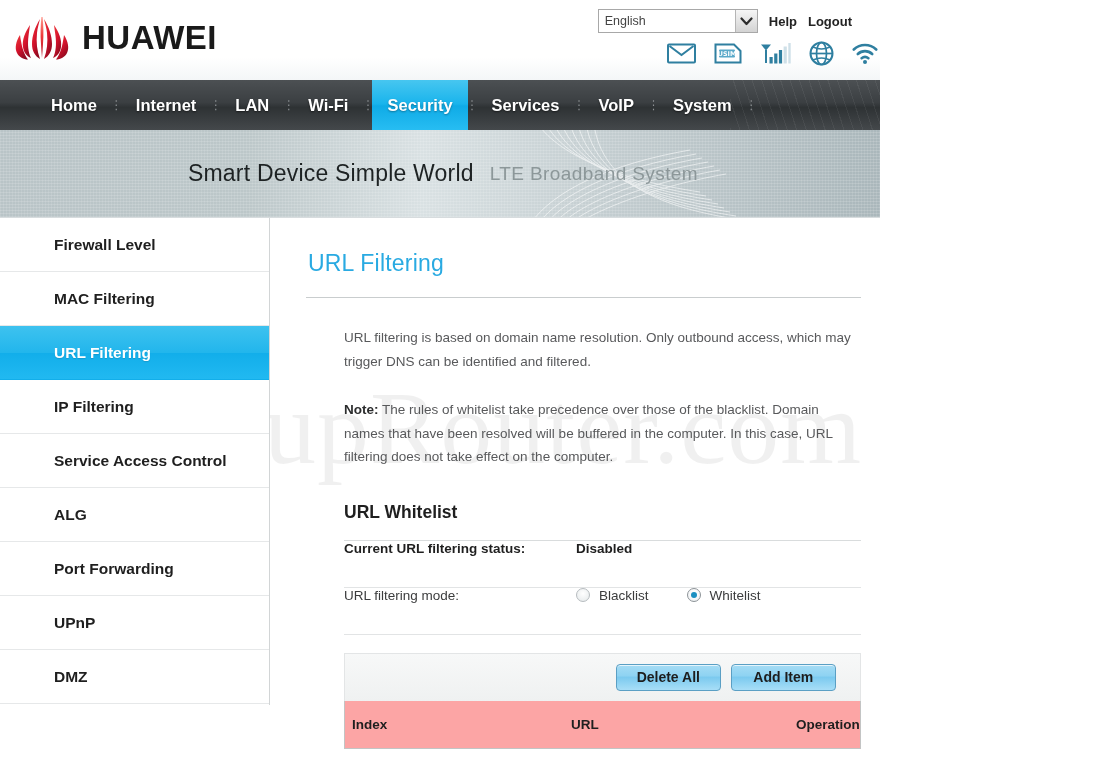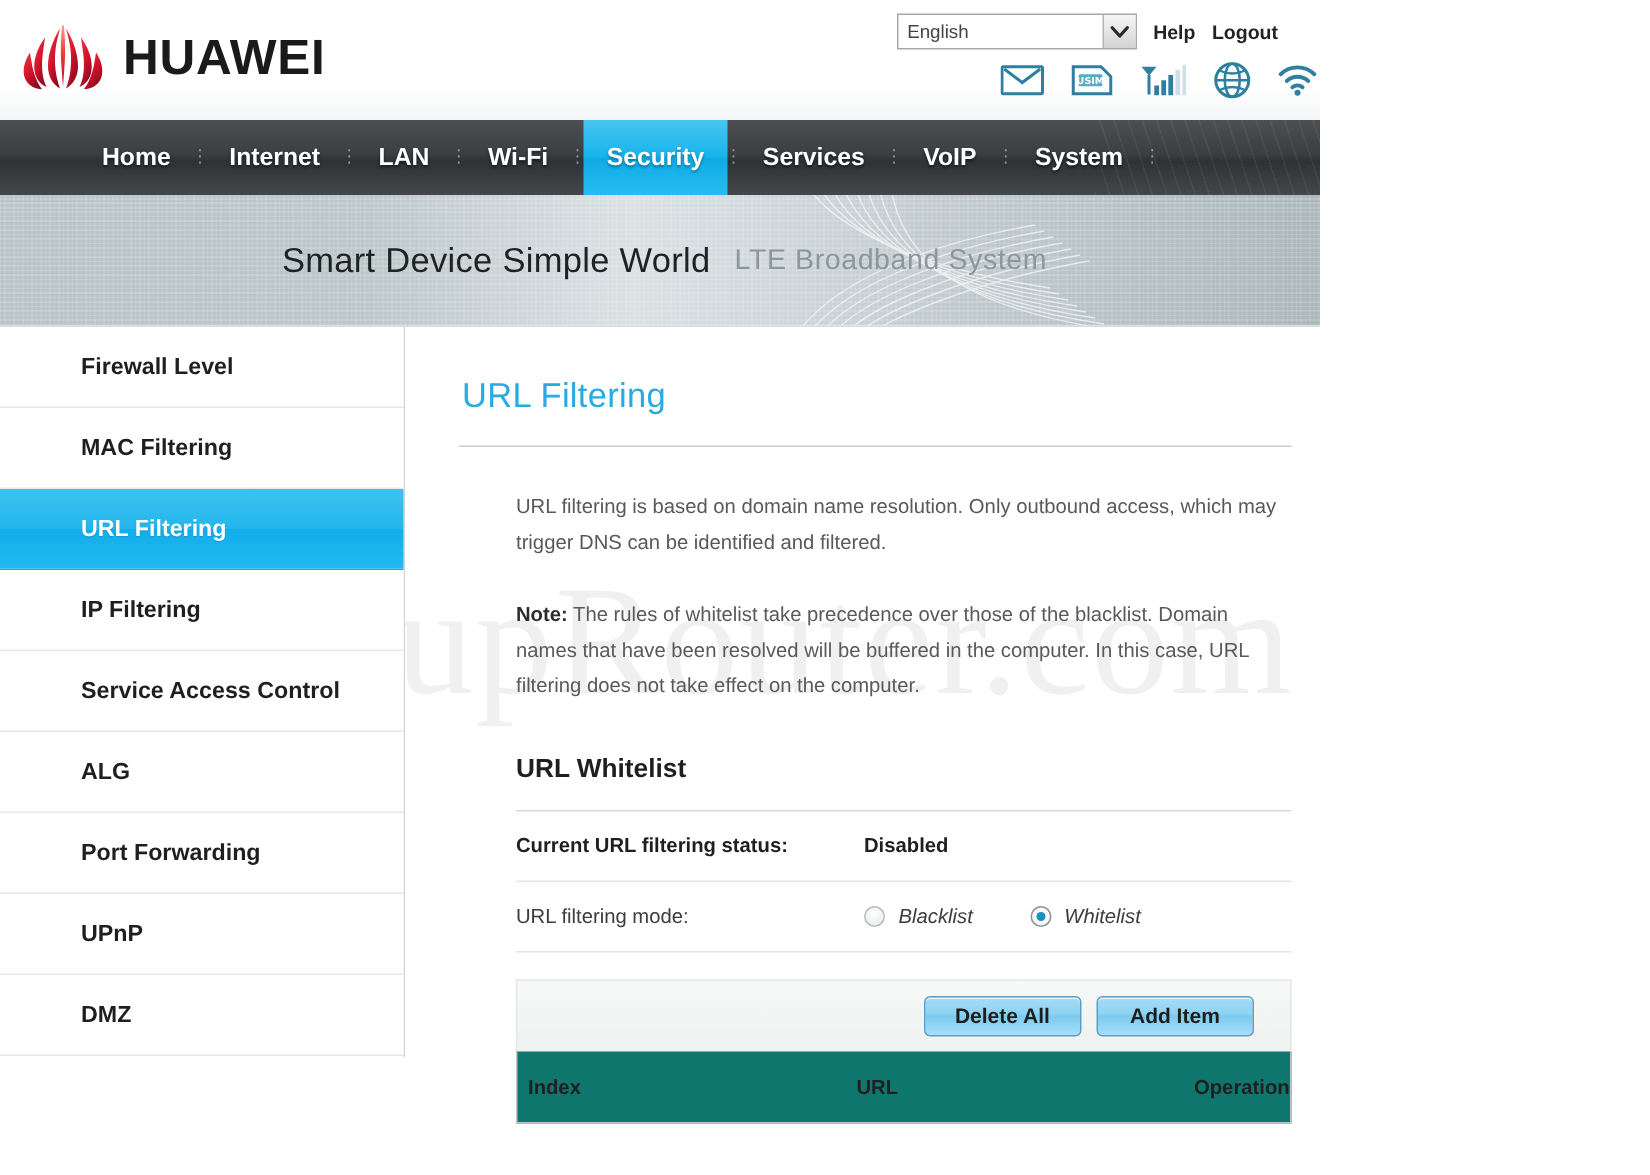--- a/index.html
+++ b/index.html
@@ -102,21 +102,21 @@
   .iconrow .ic { display: block; cursor: pointer; }
 
   
   .navbar {
     position: relative;
     height: 50px;
     background: #3c4043;
     background: linear-gradient(to bottom, #4c5053 0%, #3b3f42 45%, #2e3234 55%, #44484b 100%);
     display: flex;
     align-items: stretch;
-    padding-left: 53px;
+    padding-left: 36px;
     overflow: hidden;
   }
   .navbar::after {
     content: "";
     position: absolute;
     right: 0; top: 0; bottom: 0; width: 150px;
     background:
       repeating-linear-gradient(72deg, rgba(255,255,255,0.055) 0px, rgba(255,255,255,0.055) 1px, transparent 1px, transparent 9px);
     pointer-events: none;
   }
@@ -283,21 +283,21 @@
   .section-title {
     font-size: 17.5px;
     font-weight: bold;
     color: #1f1f1f;
     padding-bottom: 17px;
     border-bottom: 1px solid #d9dcdd;
   }
 
   .form-row {
     display: flex;
-    align-items: center;
+    align-items: flex-start;
     height: 47px;
     border-bottom: 1px solid #e2e4e5;
     font-size: 13.5px;
   }
   .form-label {
     width: 232px;
     flex: 0 0 232px;
     color: #1f1f1f;
     font-weight: bold;
   }
@@ -320,21 +320,21 @@
     background: radial-gradient(circle at 50% 38%, #ffffff 0%, #f4f6f7 62%, #e3e7e9 100%);
   }
   .radio-opt.checked .radio-dot::after {
     content: "";
     position: absolute;
     left: 3px; top: 3px;
     width: 6px; height: 6px;
     border-radius: 50%;
     background: #1a8fc1;
   }
-  .radio-label { font-size: 13.5px; color: #3b3c3d; font-style: italic; }
+  .radio-label { font-size: 13.5px; color: #3b3c3d; }
 
   
   .table-wrap { margin-top: 18px; }
   .table-toolbar {
     height: 48px;
     background: linear-gradient(to bottom, #f7f8f8, #eff1f1);
     border: 1px solid #e3e5e6;
     border-bottom: none;
     display: flex;
     align-items: center;
@@ -351,21 +351,21 @@
     background: linear-gradient(to bottom, #a5dcf5 0%, #8fd3f2 42%, #7ccaef 50%, #a8def7 100%);
     color: #1d1d1d;
     font-size: 14px;
     font-weight: bold;
     cursor: pointer;
     box-shadow: inset 0 1px 0 rgba(255,255,255,0.7);
     font-family: "Liberation Sans", sans-serif;
   }
   .table-head {
     height: 48px;
-    background: #0f766e;
+    background: #fca5a5;
     display: flex;
     align-items: center;
     font-size: 13.5px;
     font-weight: bold;
     color: #1f1f1f;
     border: 1px solid #c3c4c4;
     border-top: none;
   }
   .th-index { width: 226px; flex: 0 0 226px; padding-left: 7px; }
   .th-url   { width: 225px; flex: 0 0 225px; }

